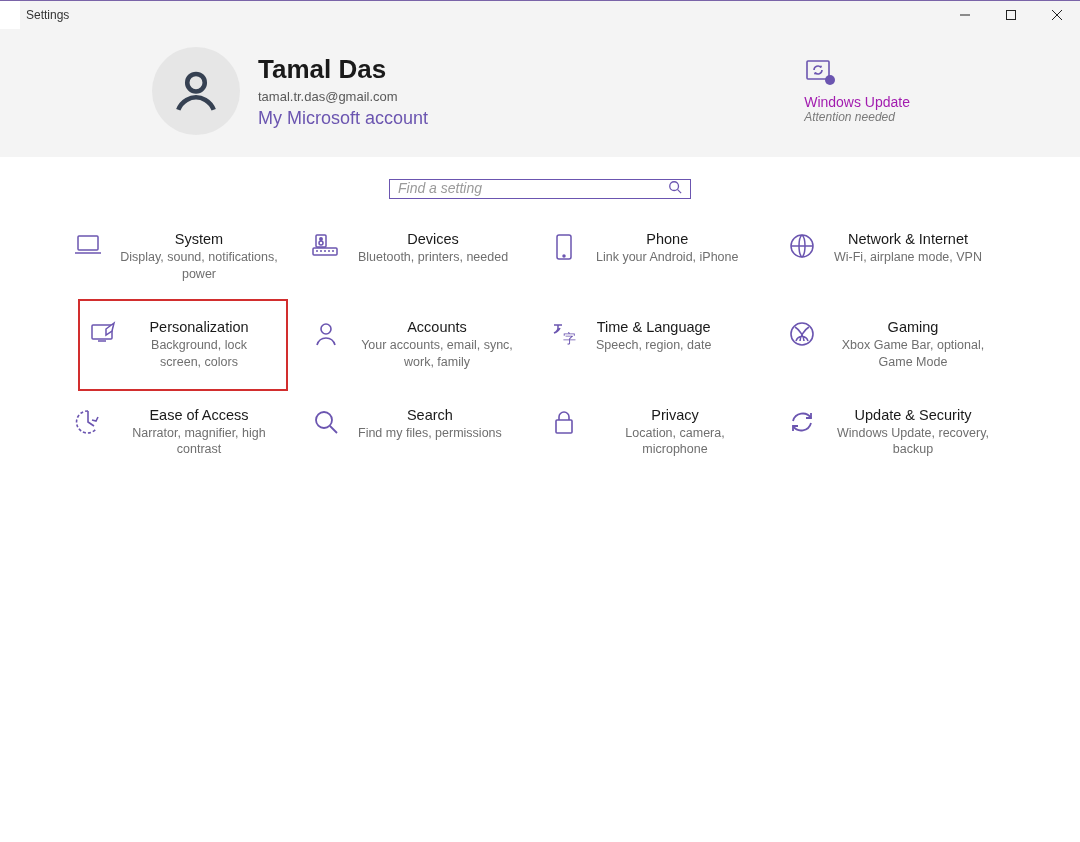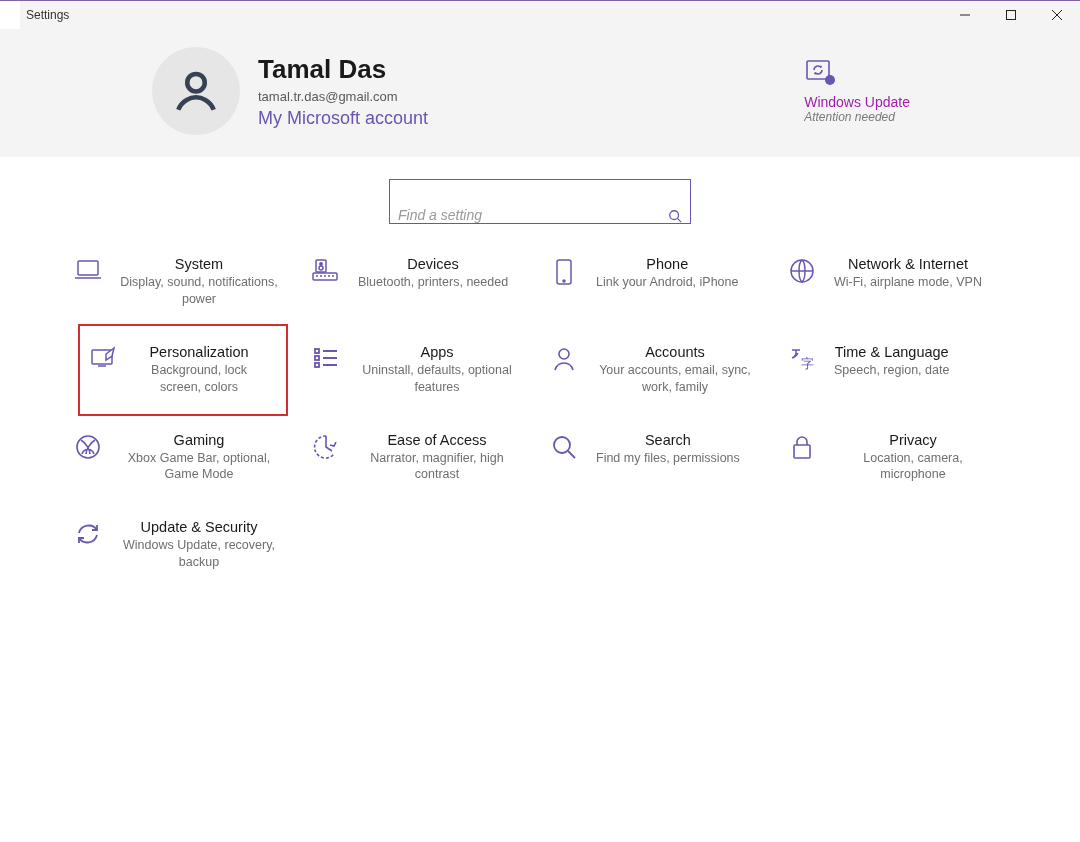--- a/index.html
+++ b/index.html
@@ -18,21 +18,21 @@
   .userblock .uemail { font-size: 13px; color: #595959; margin-top: 4px; }
   .userblock .mslink { font-size: 18px; color: #6b55b0; margin-top: 4px; }
   .header .spacer { flex: 1; }
   .wu { text-align: left; margin-right: 110px; }
   .wu .wuicon { display: flex; justify-content: flex-start; margin-bottom: 6px; }
   .wu .wutitle { font-size: 14px; color: #a21caf; }
   .wu .wusub { font-size: 12px; color: #7a7a7a; font-style: italic; }
 
   
   .searchwrap { display: flex; justify-content: center; padding: 22px 0 30px 0; background: #fff; }
-  .searchbox { width: 302px; height: 45px; border: 1.5px solid #6b55b0; display: flex; align-items: flex-end; padding: 0 8px; }
+  .searchbox { width: 302px; height: 20px; border: 1.5px solid #6b55b0; display: flex; align-items: flex-start; padding: 0 8px; }
   .searchbox input { flex: 1; border: none; outline: none; font-size: 14px; color: #555; font-style: italic; }
   .searchbox input::placeholder { color: #9a9a9a; font-style: italic; }
   .searchbox .sicon { color: #6b55b0; }
 
   
   .grid { display: grid; grid-template-columns: repeat(4, 1fr); column-gap: 0; row-gap: 32px; padding: 0 64px 0 64px; text-align: center; }
   .tile { display: flex; align-items: flex-start; padding: 2px 6px; cursor: default; }
   .tile.highlight { border: 2px solid #d22e2e; padding: 18px 6px; margin: -18px 14px; }
   .ticon { width: 36px; flex: 0 0 36px; display: flex; justify-content: center; align-items: flex-start; color: #6b55b0; padding-top: 2px; }
   .tbody { padding-left: 14px; padding-right: 18px; }
@@ -168,34 +168,20 @@
           <path d="M8 20h8"></path>
           <path d="M16 8l8-6-2 8-6 4z" fill="#fff"></path>
         </svg>
     </div>
     <div class="tbody">
       <div class="ttitle">Personalization</div>
       <div class="tdesc">Background, lock screen, colors</div>
     </div>
   </div>
 
-  <div class="tile">
-    <div class="ticon">
-      <svg width="26" height="24" viewBox="0 0 26 24" fill="none" stroke="currentColor" stroke-width="1.8">
-          <rect x="2" y="3" width="4" height="4"></rect>
-          <rect x="2" y="10" width="4" height="4"></rect>
-          <rect x="2" y="17" width="4" height="4"></rect>
-          <path d="M10 5h14M10 12h14M10 19h14"></path>
-        </svg>
-    </div>
-    <div class="tbody">
-      <div class="ttitle">Apps</div>
-      <div class="tdesc">Uninstall, defaults, optional features</div>
-    </div>
-  </div>
 
   <div class="tile">
     <div class="ticon">
       <svg width="24" height="26" viewBox="0 0 24 26" fill="none" stroke="currentColor" stroke-width="1.6">
           <circle cx="12" cy="8" r="5"></circle>
           <path d="M3 24c1.5-5 5.5-7 9-7s7.5 2 9 7"></path>
         </svg>
     </div>
     <div class="tbody">
       <div class="ttitle">Accounts</div>

